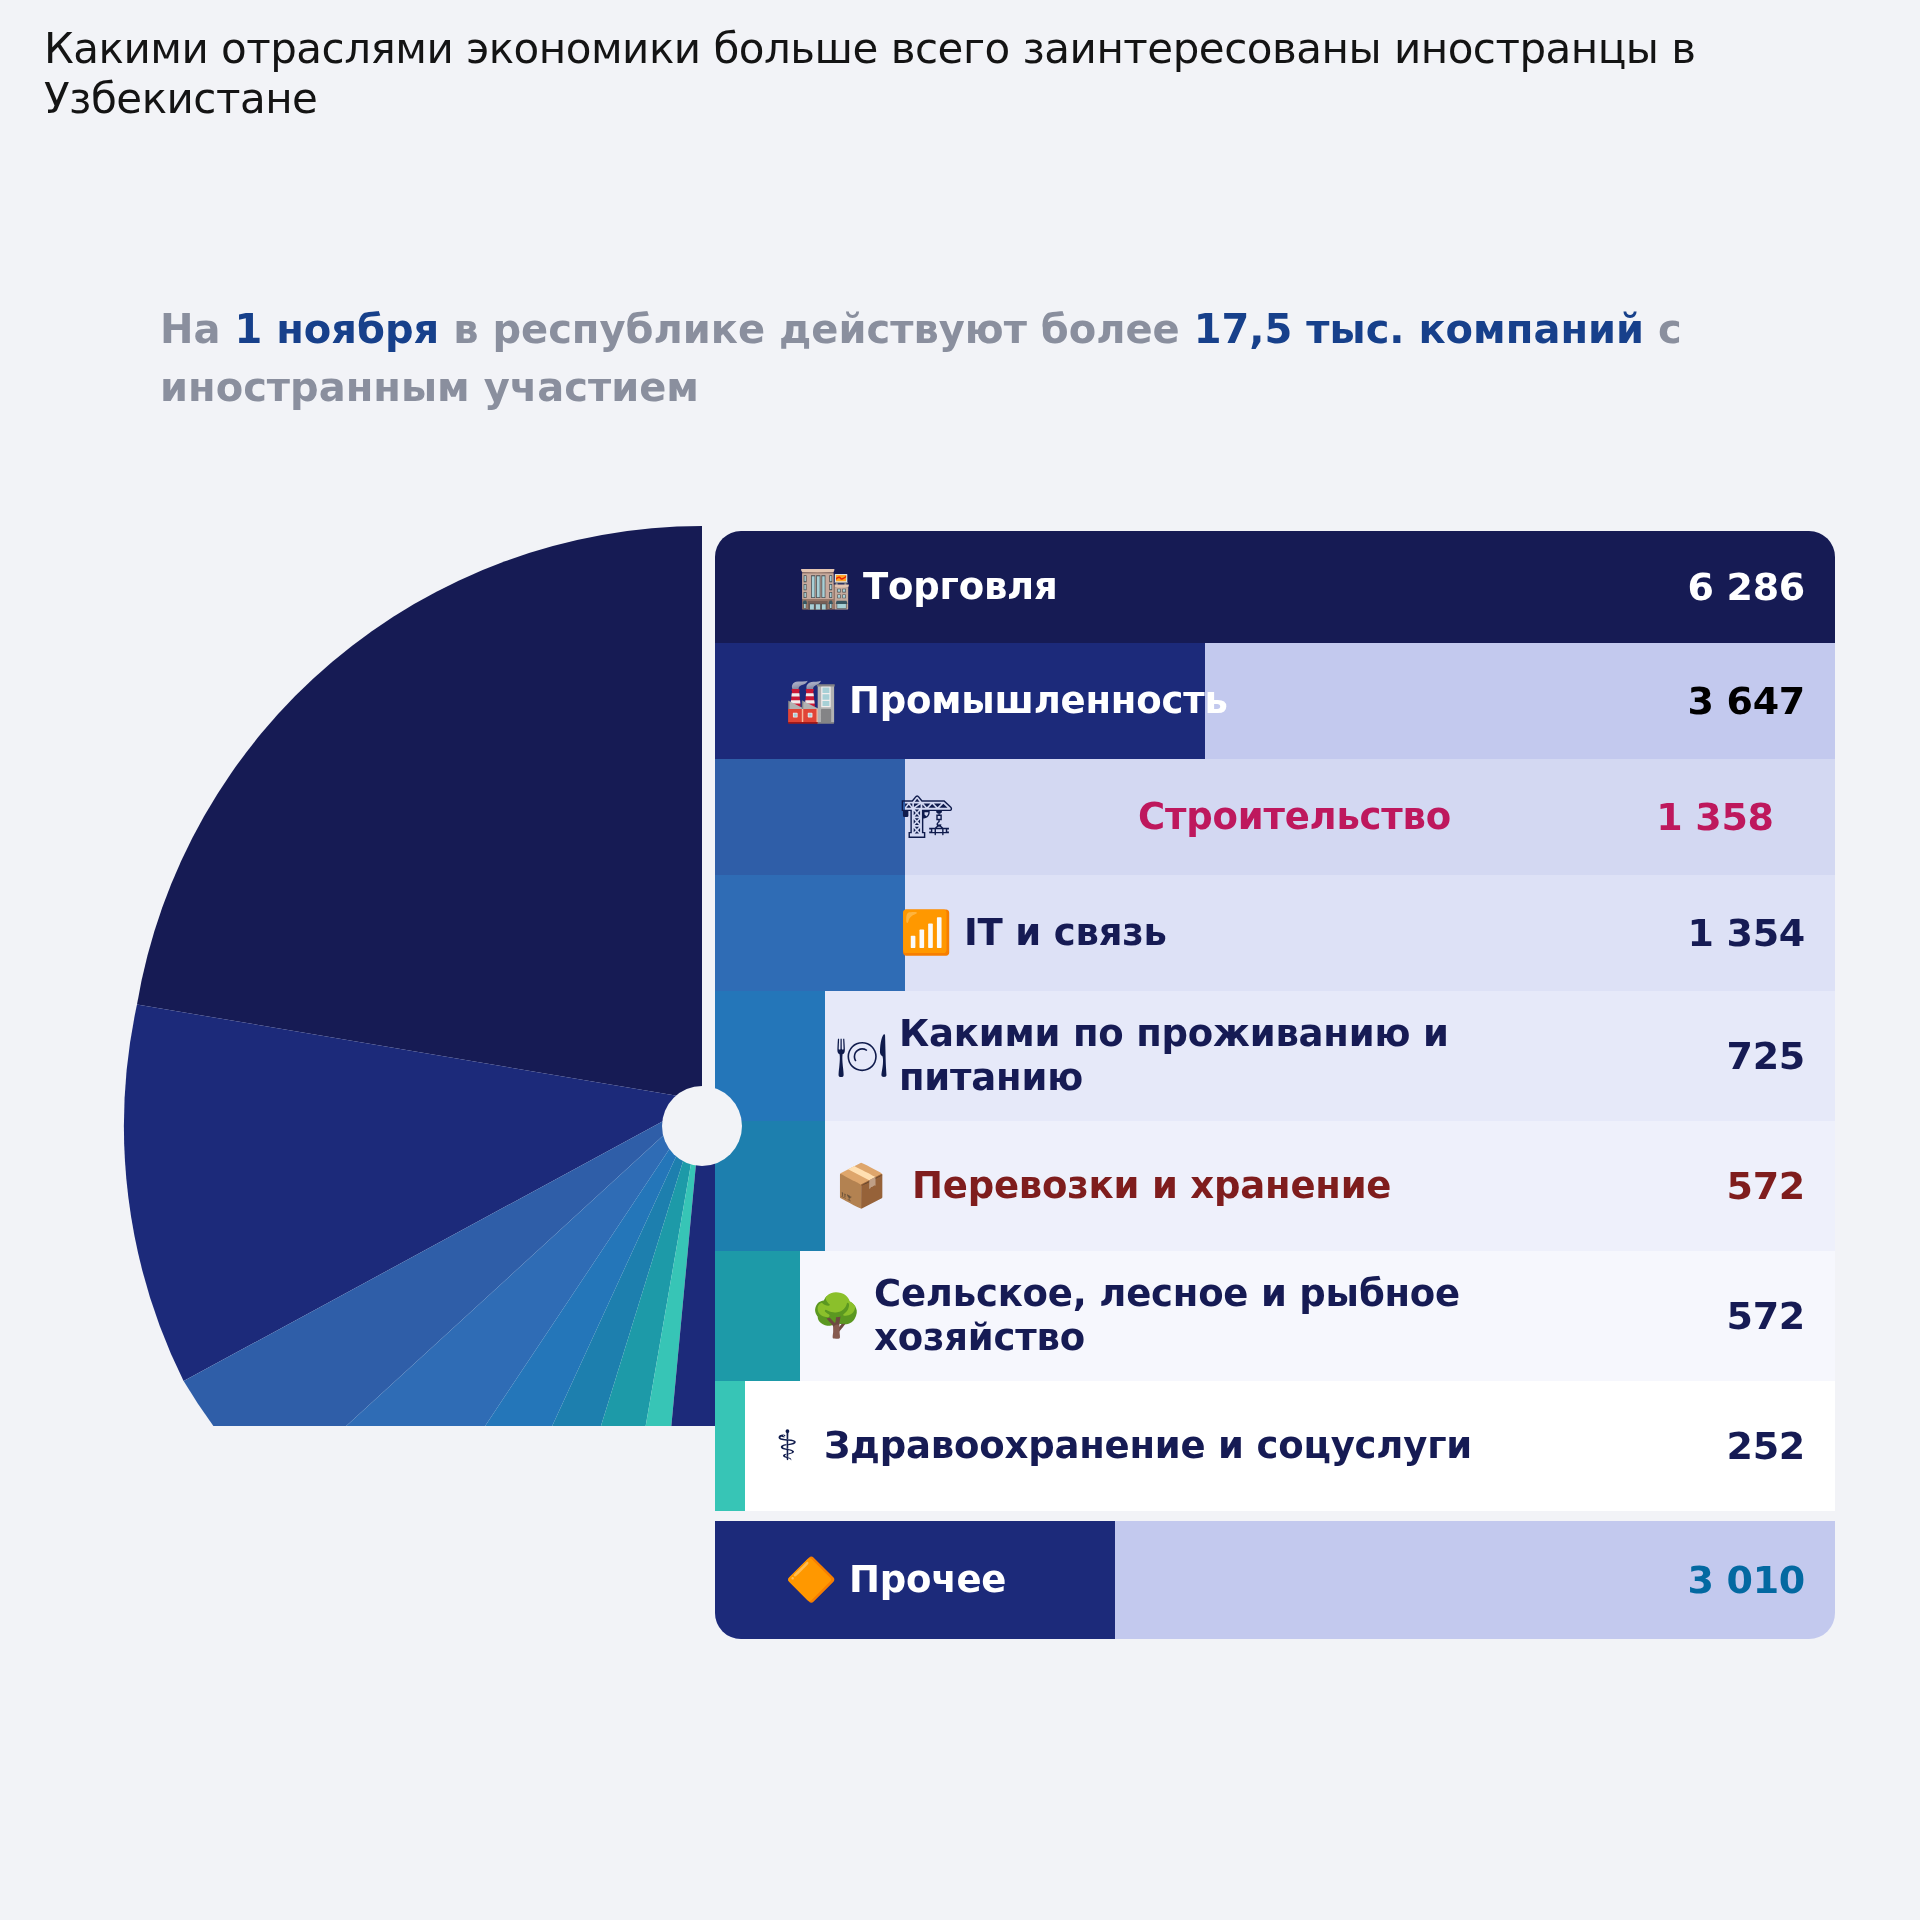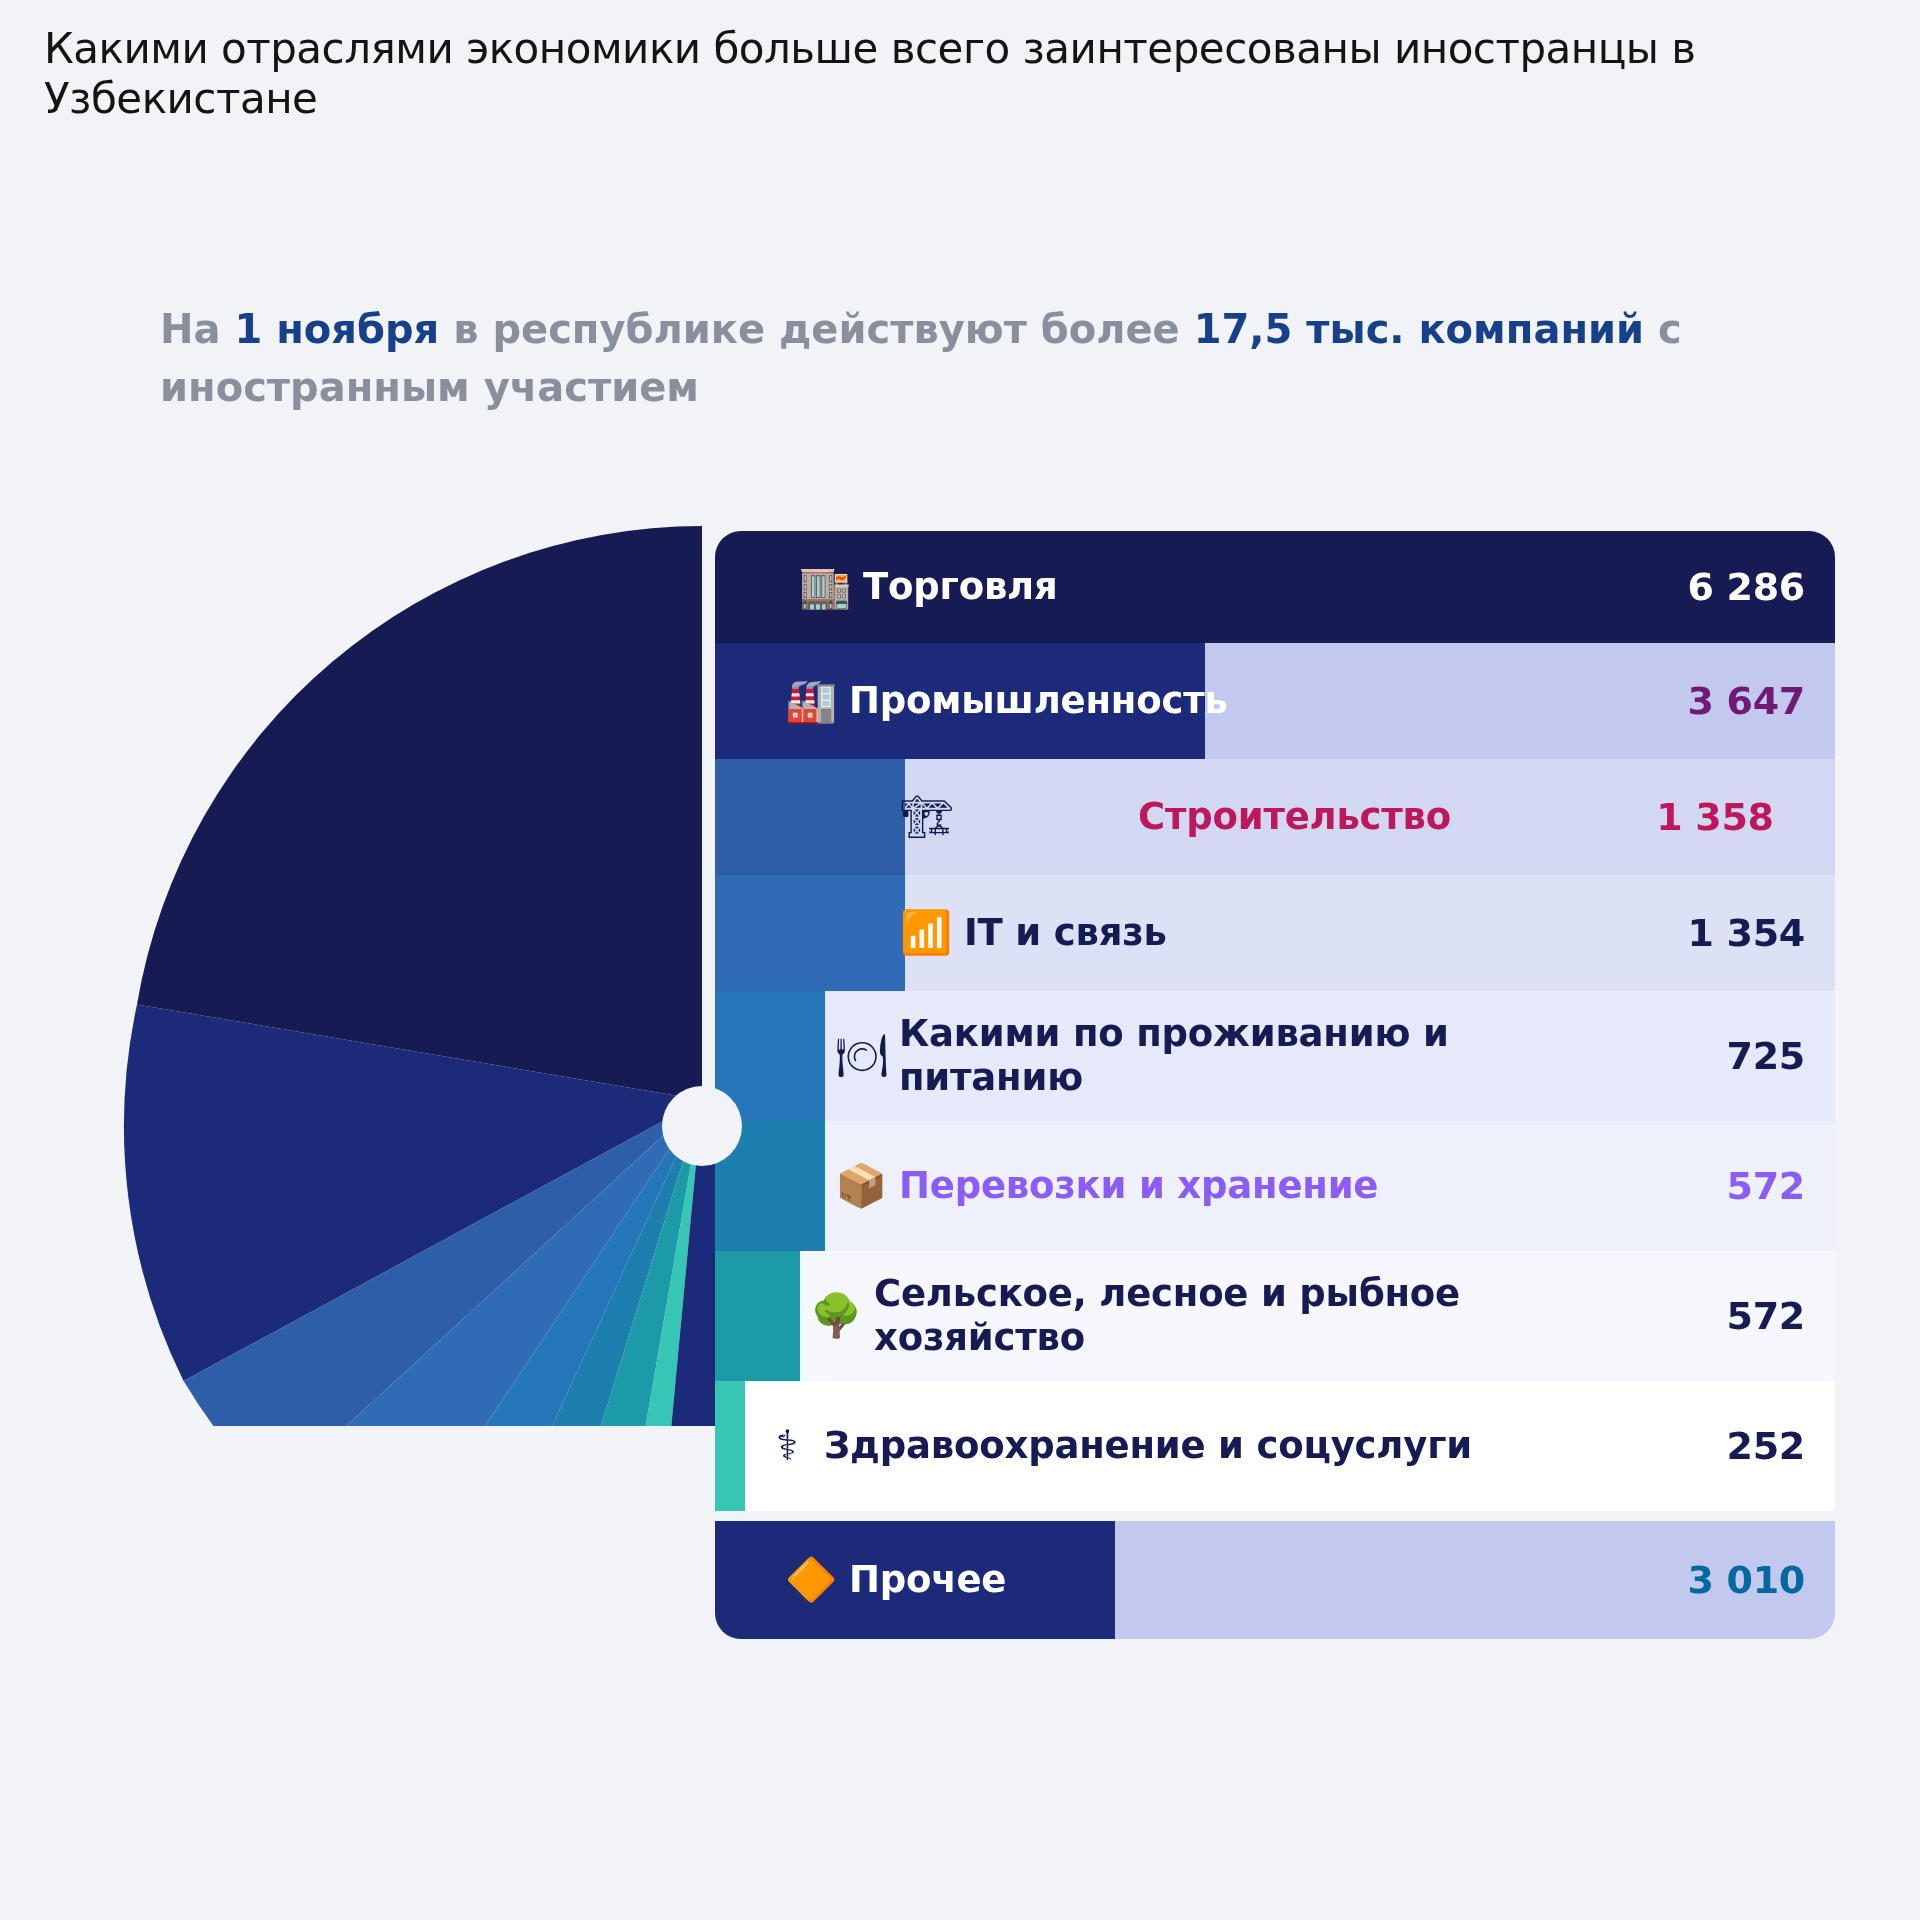--- a/index.html
+++ b/index.html
@@ -127,41 +127,41 @@
 
   
   .r0 { height: 112px; background: #161b54; }
   .r0 .content { padding-left: 74px; }
   .r0 .label, .r0 .value { color: #ffffff; }
 
   .r1 { height: 116px; background: #c3c9ee; }
   .r1 .fill { width: 490px; background: #1c2a7a; }
   .r1 .content { padding-left: 60px; }
   .r1 .label { color: #ffffff; }
-  .r1 .value { color: #701a75; }
+  .r1 .value { color: #000000; }
 
   .r2 { height: 116px; background: #d3d8f2; }
   .r2 .fill { width: 190px; background: #2f5ea8; }
   .r2 .content { padding-left: 175px; }
   .r2 .label, .r2 .value { color: #be185d; text-align: center; }
 
   .r3 { height: 116px; background: #dde1f6; }
   .r3 .fill { width: 190px; background: #2f6cb5; }
   .r3 .content { padding-left: 175px; }
   .r3 .label, .r3 .value { color: #161b54; }
 
   .r4 { height: 130px; background: #e6e9f9; }
   .r4 .fill { width: 110px; background: #2476b9; }
   .r4 .content { padding-left: 110px; }
   .r4 .label, .r4 .value { color: #161b54; }
 
   .r5 { height: 130px; background: #eef0fb; }
   .r5 .fill { width: 110px; background: #1d7fae; }
   .r5 .content { padding-left: 110px; }
-  .r5 .label, .r5 .value { color: #8b5cf6; }
+  .r5 .label, .r5 .value { color: #7f1d1d; margin-left: 13px; }
 
   .r6 { height: 130px; background: #f6f7fd; }
   .r6 .fill { width: 85px; background: #1d9aa8; }
   .r6 .content { padding-left: 85px; }
   .r6 .label, .r6 .value { color: #161b54; }
 
   .r7 { height: 130px; background: #ffffff; }
   .r7 .fill { width: 30px; background: #37c5b6; }
   .r7 .content { padding-left: 35px; }
   .r7 .label, .r7 .value { color: #161b54; }

